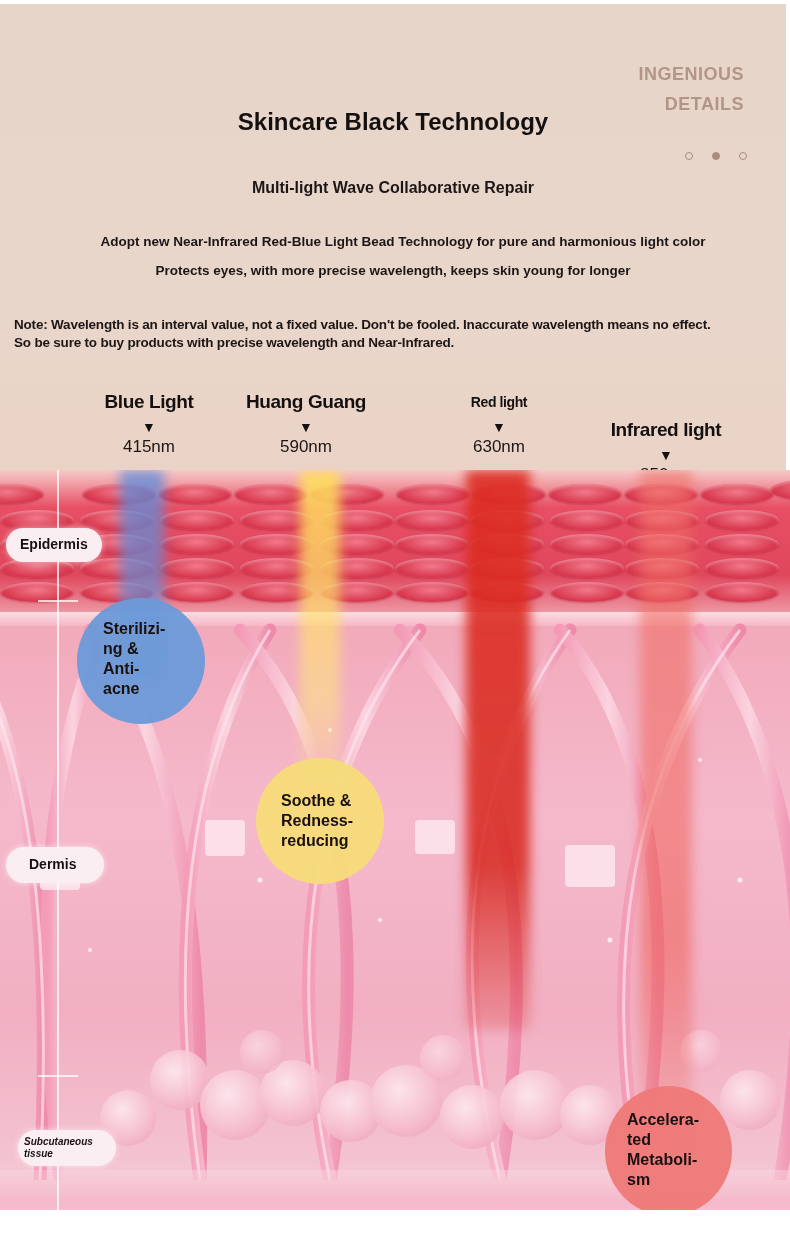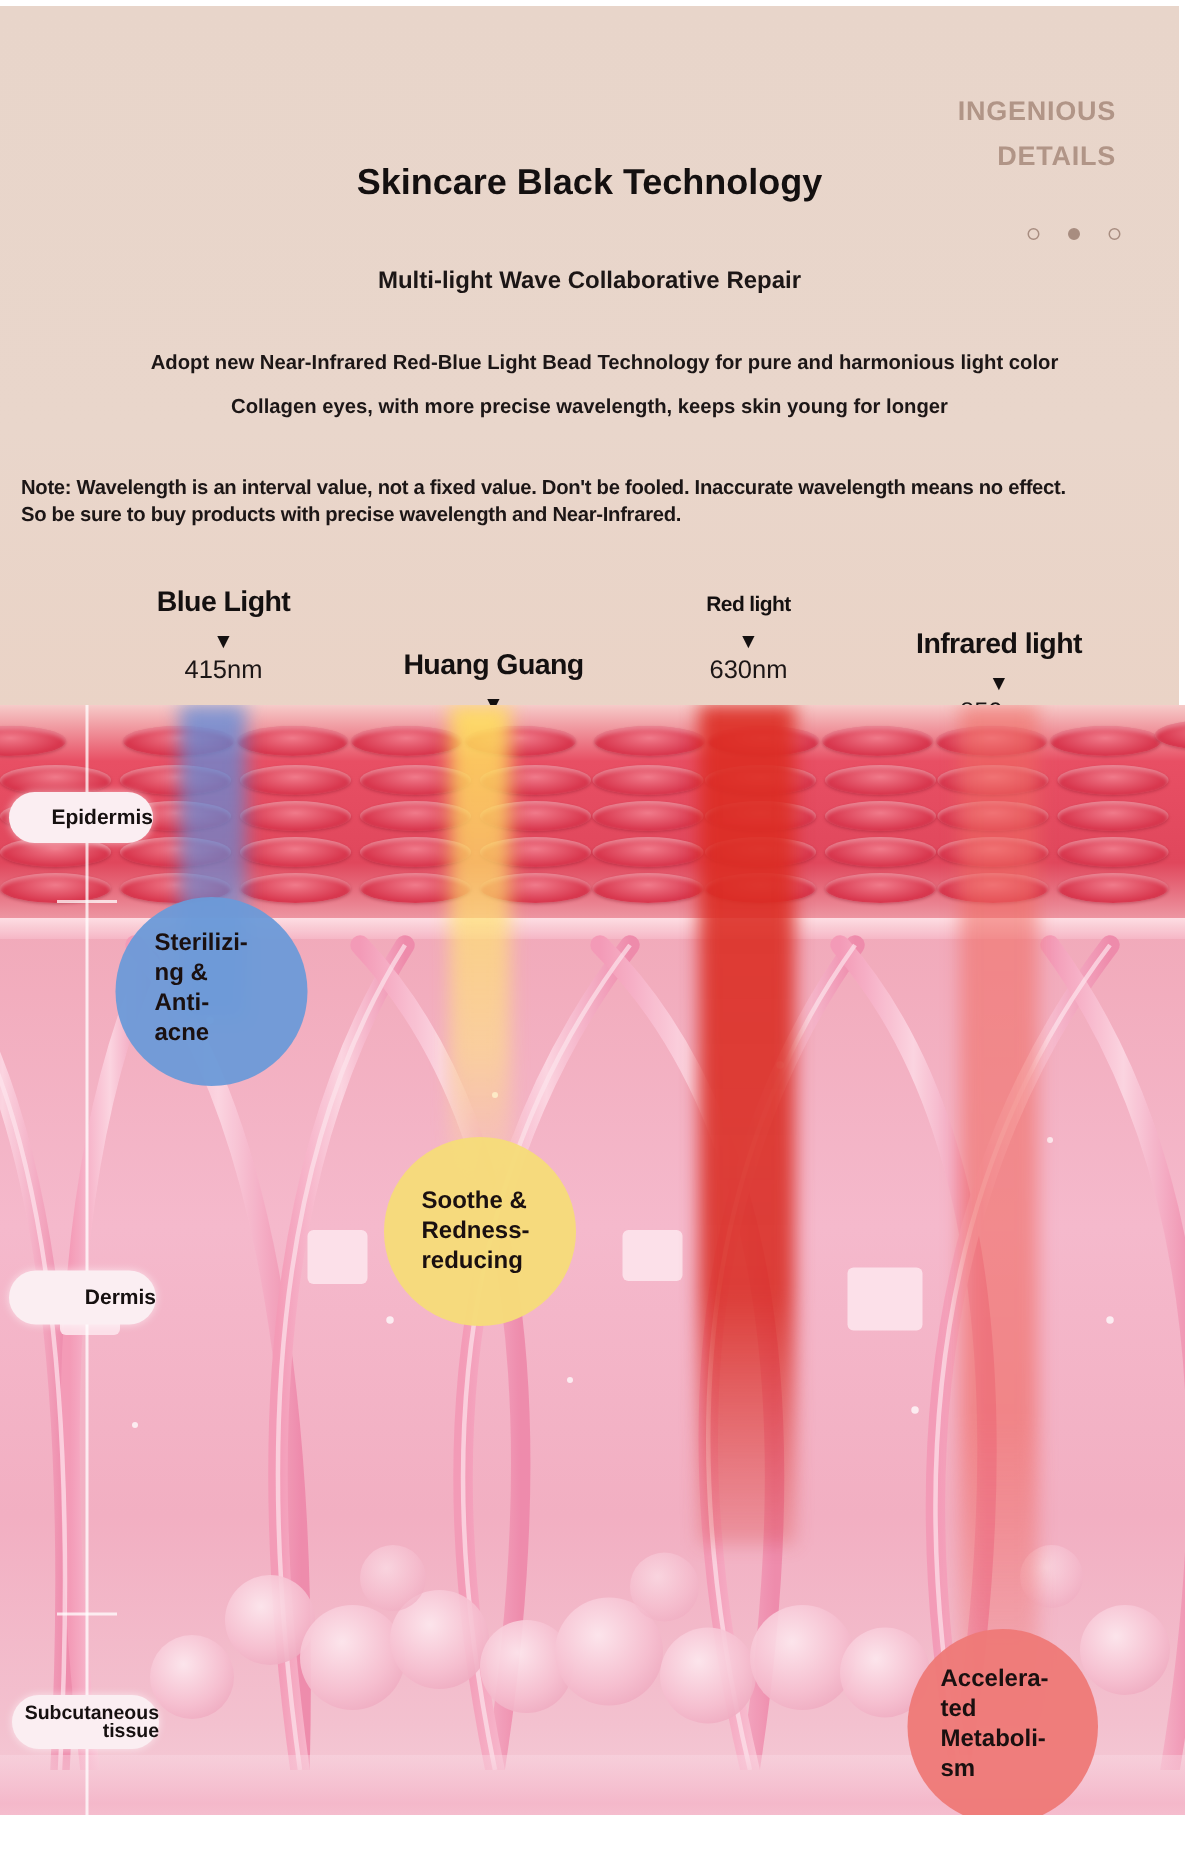--- a/index.html
+++ b/index.html
@@ -61,21 +61,21 @@
   .beam.red { left: 466px; width: 64px; height: 560px;
     background: linear-gradient(180deg, rgba(220,45,35,0.9), rgba(215,40,30,0.85) 70%, rgba(215,40,30,0.2)); }
   .beam.ir { left: 640px; width: 52px; height: 680px;
     background: linear-gradient(180deg, rgba(240,110,100,0.55), rgba(238,95,85,0.55) 70%, rgba(238,95,85,0.15)); }
 
   .ruler { position: absolute; left: 57px; top: 0; width: 2px; height: 772px; background: rgba(255,255,255,0.75); }
   .tick { position: absolute; left: 38px; width: 40px; height: 2px; background: rgba(255,255,255,0.75); }
 
   .layer-pill { position: absolute; background: #fbeef2; border-radius: 18px; color: #161010;
     font-weight: bold; box-shadow: 0 0 6px rgba(255,255,255,0.6); }
-  .layer-pill span { display: block; text-align: right; }
+  .layer-pill span { display: block; }
 
   .bubble { position: absolute; border-radius: 50%; color: #1a1010; font-weight: bold;
     font-size: 16px; line-height: 20px; }
   .bubble span { position: absolute; white-space: pre-line; }
 </style>
 </head>
 <body>
 
 <div class="page">
 
@@ -86,33 +86,33 @@
     </div>
     <div class="dots">
       <span class="dot"></span>
       <span class="dot active"></span>
       <span class="dot"></span>
     </div>
 
     <h1 class="title">Skincare Black Technology</h1>
     <h2 class="subtitle">Multi-light Wave Collaborative Repair</h2>
     <p class="desc l1">Adopt new Near-Infrared Red-Blue Light Bead Technology for pure and harmonious light color</p>
-    <p class="desc l2">Collagen eyes, with more precise wavelength, keeps skin young for longer</p>
+    <p class="desc l2">Protects eyes, with more precise wavelength, keeps skin young for longer</p>
 
     <div class="note">
       <div>Note: Wavelength is an interval value, not a fixed value. Don't be fooled. Inaccurate wavelength means no effect.</div>
       <div>So be sure to buy products with precise wavelength and Near-Infrared.</div>
     </div>
 
     <div class="wave" style="left:69px;">
       <div class="name">Blue Light</div>
       <div class="arrow">▼</div>
       <div class="nm">415nm</div>
     </div>
-    <div class="wave" style="left:249px;margin-top:42px;">
+    <div class="wave" style="left:226px;">
       <div class="name">Huang Guang</div>
       <div class="arrow">▼</div>
       <div class="nm">590nm</div>
     </div>
     <div class="wave" style="left:419px;">
       <div class="name small">Red light</div>
       <div class="arrow">▼</div>
       <div class="nm">630nm</div>
     </div>
     <div class="wave" style="left:586px;margin-top:28px;">
@@ -252,21 +252,21 @@
     <div class="ruler"></div>
     <div class="tick" style="top:130px"></div>
     <div class="tick" style="top:605px"></div>
 
     <div class="layer-pill" style="left:6px;top:58px;width:96px;height:34px;font-size:14px;padding:8px 0 0 14px;">
       <span>Epidermis</span>
     </div>
     <div class="layer-pill" style="left:6px;top:377px;width:98px;height:36px;font-size:14px;padding:9px 0 0 23px;">
       <span>Dermis</span>
     </div>
-    <div class="layer-pill" style="left:8px;top:660px;width:98px;height:36px;font-size:13px;line-height:12px;padding:6px 0 0 6px;">
+    <div class="layer-pill" style="left:18px;top:660px;width:98px;height:36px;font-size:10px;line-height:12px;padding:6px 0 0 6px;font-style:italic;">
       <span>Subcutaneous</span>
       <span>tissue</span>
     </div>
 
     <div class="bubble" style="left:77px;top:128px;width:128px;height:126px;background:rgba(107,154,216,0.95);">
       <span style="left:26px;top:21px">Sterilizi-
 ng &amp;
 Anti-
 acne</span>
     </div>

